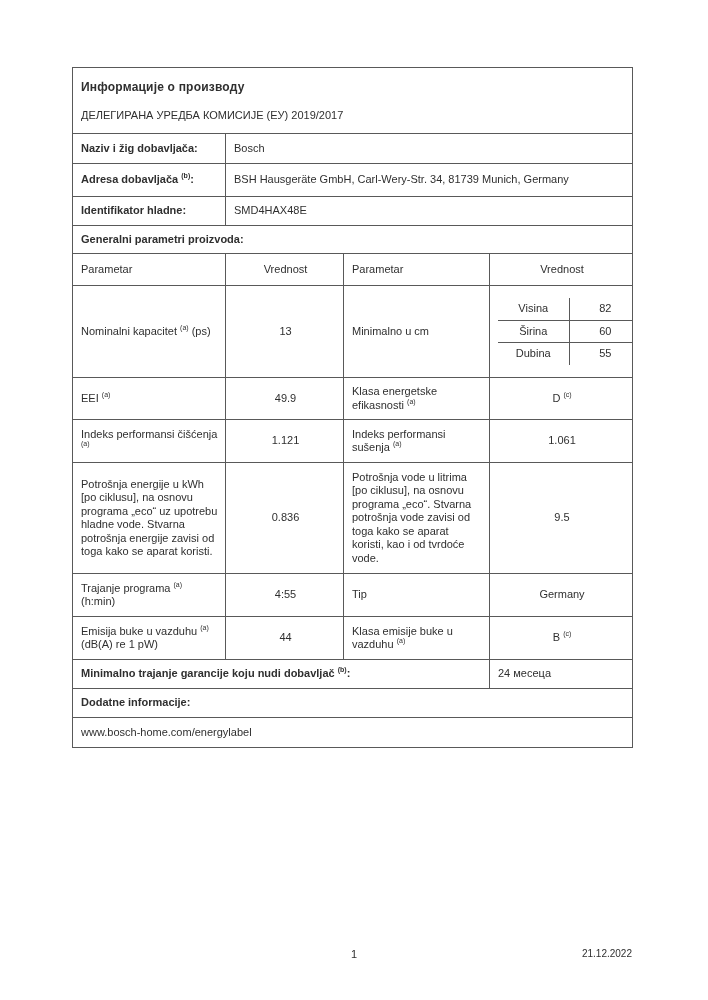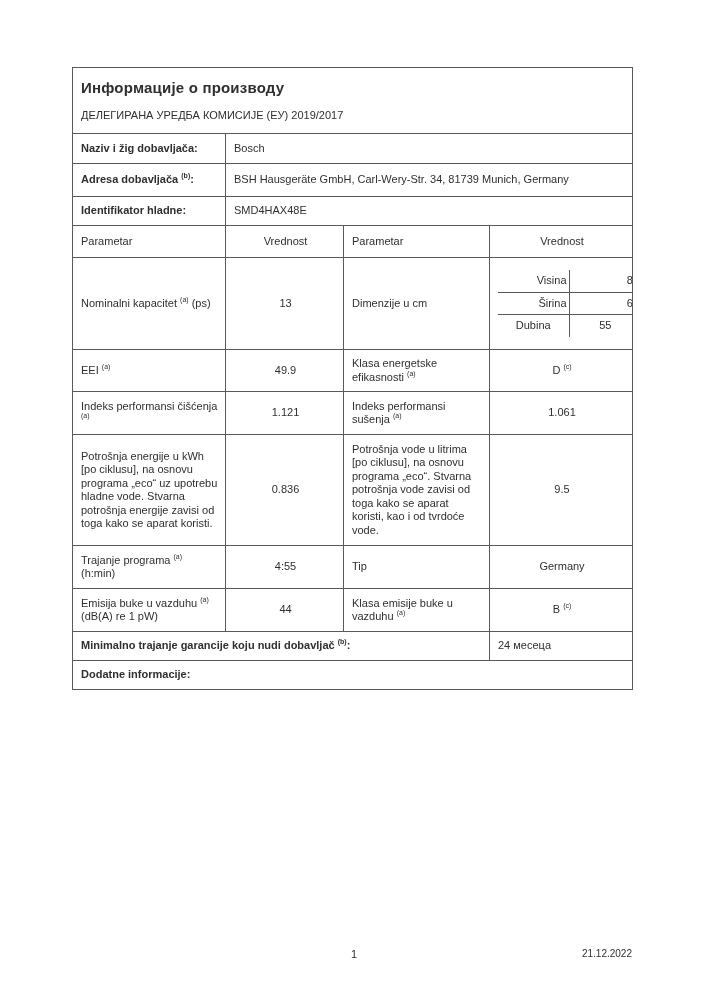--- a/index.html
+++ b/index.html
@@ -21,29 +21,29 @@
     vertical-align:middle;
     padding:4px 6px 4px 8px;
     overflow:hidden;
   }
   td.val { text-align:center; padding:4px 3px; }
   td.bold, .bold { font-weight:bold; }
 
   sup { font-size:7px; line-height:0; vertical-align:super; }
 
   .title-cell { vertical-align:top; padding:10px 8px 6px 8px; }
-  h1.doc-title { font-size:15px; font-weight:bold; margin:2px 0 14px 0; letter-spacing:0.2px; }
+  h1.doc-title { font-size:12px; font-weight:bold; margin:2px 0 14px 0; letter-spacing:0.2px; }
   .regulation { font-size:11px; font-weight:normal; }
 
   
   td.dims-cell { padding:0; }
   table.dims { width:100%; height:100%; border-collapse:collapse; table-layout:fixed; font-size:11px; }
   table.dims td { border:none; text-align:center; padding:4px 2px; }
   table.dims tr td:first-child { border-right:1px solid #595959; }
-  table.dims tr.divided td { border-bottom:1px solid #595959;text-align:right; }
+  table.dims tr.divided td { border-bottom:1px solid #595959; }
 
   
   tr.r-title { height:66px; }
   tr.r30 { height:30px; }
   tr.r33 { height:33px; }
   tr.r29 { height:29px; }
   tr.r28 { height:28px; }
   tr.r32 { height:32px; }
   tr.r92 { height:92px; }
   tr.r42 { height:42px; }
@@ -89,34 +89,37 @@
       <td class="bold"><span>Adresa dobavljača</span>
         <sup>(b)</sup><span>:</span></td>
       <td colspan="3">BSH Hausgeräte GmbH, Carl-Wery-Str. 34, 81739 Munich, Germany</td>
     </tr>
 
     <tr class="r29">
       <td class="bold">Identifikator hladne:</td>
       <td colspan="3">SMD4HAX48E</td>
     </tr>
 
+    <tr class="r28">
+      <td colspan="4" class="bold">Generalni parametri proizvoda:</td>
+    </tr>
 
     <tr class="r32">
       <td>Parametar</td>
       <td class="val">Vrednost</td>
       <td>Parametar</td>
       <td class="val">Vrednost</td>
     </tr>
 
     <tr class="r92">
       <td><span>Nominalni kapacitet</span>
         <sup>(a)</sup>
         <span>(ps)</span></td>
       <td class="val">13</td>
-      <td>Dimenzije u cm</td>
+      <td>Minimalno u cm</td>
       <td class="dims-cell">
         <table class="dims">
           <colgroup>
                 <col style="width:71px">
                 <col style="width:72px">
               </colgroup>
           <tbody>
                 <tr class="divided">
             <td>Visina</td>
             <td>82</td>
@@ -185,19 +188,22 @@
     <tr class="r29">
       <td colspan="3" class="bold"><span>Minimalno trajanje garancije koju nudi dobavljač</span>
         <sup>(b)</sup><span>:</span></td>
       <td>24 месеца</td>
     </tr>
 
     <tr class="r29">
       <td colspan="4" class="bold">Dodatne informacije:</td>
     </tr>
 
+    <tr class="r30">
+      <td colspan="4">www.bosch-home.com/energylabel</td>
+    </tr>
   </tbody>
     </table>
 
   <div class="footer-page">1</div>
   <div class="footer-date">21.12.2022</div>
 
 </div>
 
 </body></html>

